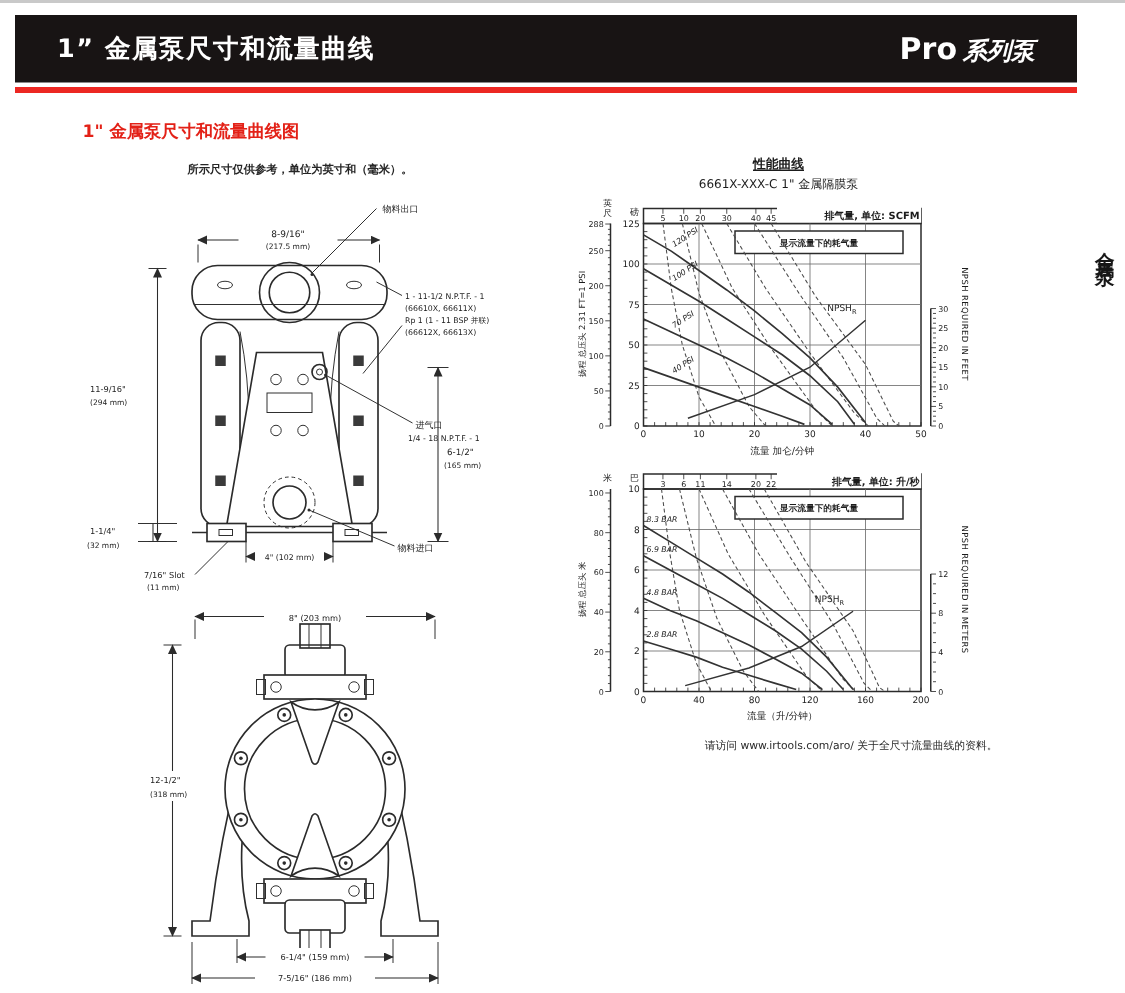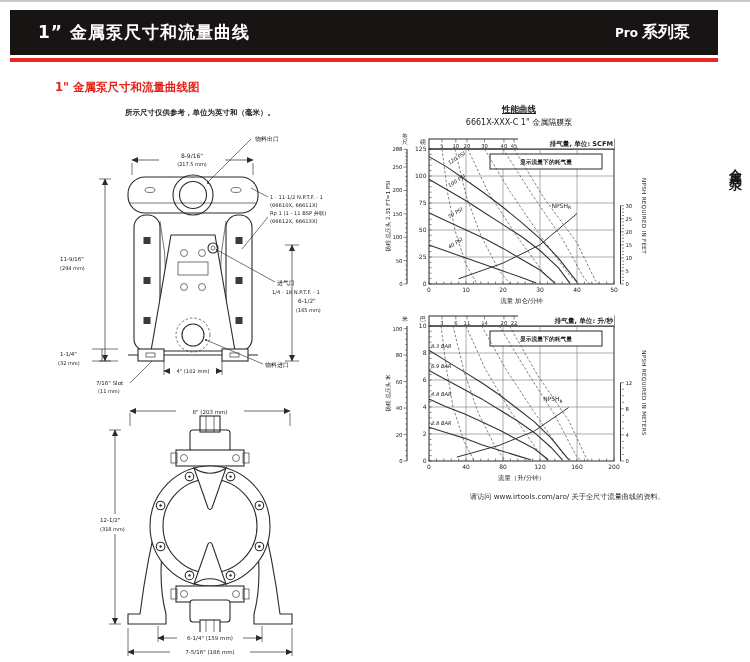--- a/index.html
+++ b/index.html
@@ -3,22 +3,22 @@
 <meta charset="utf-8">
 <style>
   html,body{margin:0;padding:0;background:#ffffff;}
   body{font-family:"DejaVu Sans","Liberation Sans",sans-serif;color:#1c1c1c;}
   .page{position:relative;width:750px;height:662px;background:#fff;overflow:hidden;}
   .abs{position:absolute;}
   .topline{left:0;top:0;width:750px;height:2px;background:#c9c9c9;}
   .hdr{left:10px;top:10px;width:708px;height:45px;background:#181414;display:flex;align-items:center;justify-content:space-between;padding:0 28px;box-sizing:border-box;}
   .hdr .t{color:#fff;font-size:17px;font-weight:bold;letter-spacing:1px;}
   .hdr .r{color:#fff;font-weight:bold;display:flex;align-items:baseline;gap:4px;}
-  .hdr .pro{font-size:12px;}
-  .hdr .cn{font-size:16px;}
+  .hdr .pro{font-size:20px;}
+  .hdr .cn{font-size:16px;font-style:italic;}
   .redbar{left:10px;top:58px;width:708px;height:4px;background:#ec2722;}
   .sidetab{left:726px;top:158px;writing-mode:vertical-rl;font-size:13px;font-weight:bold;letter-spacing:5px;color:#171717;}
   .sec{left:55px;top:80px;color:#e32117;font-weight:bold;font-size:11.5px;}
   .note{left:125px;top:108px;font-size:7.5px;font-weight:600;color:#262626;text-align:center;}
   .ctitle{left:383px;top:104px;width:272px;text-align:center;font-size:8.5px;font-weight:bold;text-decoration:underline;}
   .csub{left:383px;top:117px;width:272px;text-align:center;font-size:8px;}
   .footer{left:373px;top:492px;width:292px;text-align:right;font-size:7.2px;color:#2a2a2a;}
   svg{overflow:visible;}
   svg text{fill:#1c1c1c;font-family:"DejaVu Sans","Liberation Sans",sans-serif;}
   .ln{fill:none;stroke:#2b2b2b;stroke-width:1.1;}

